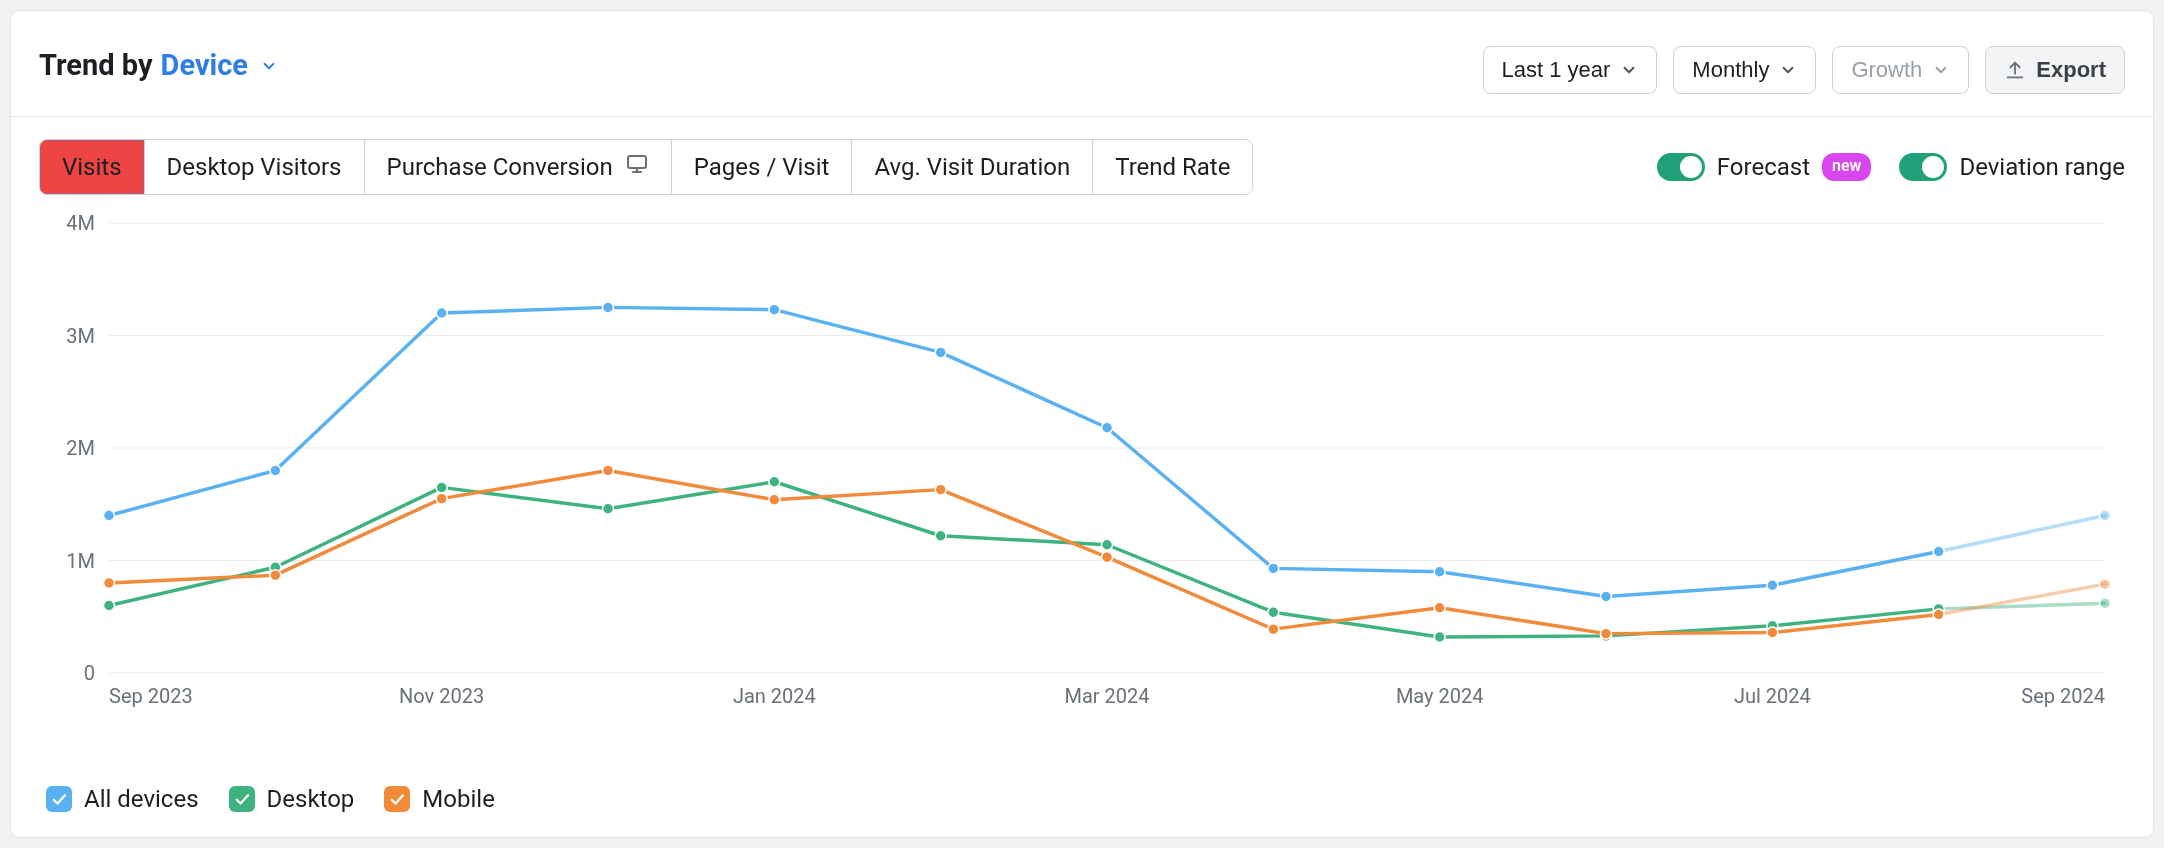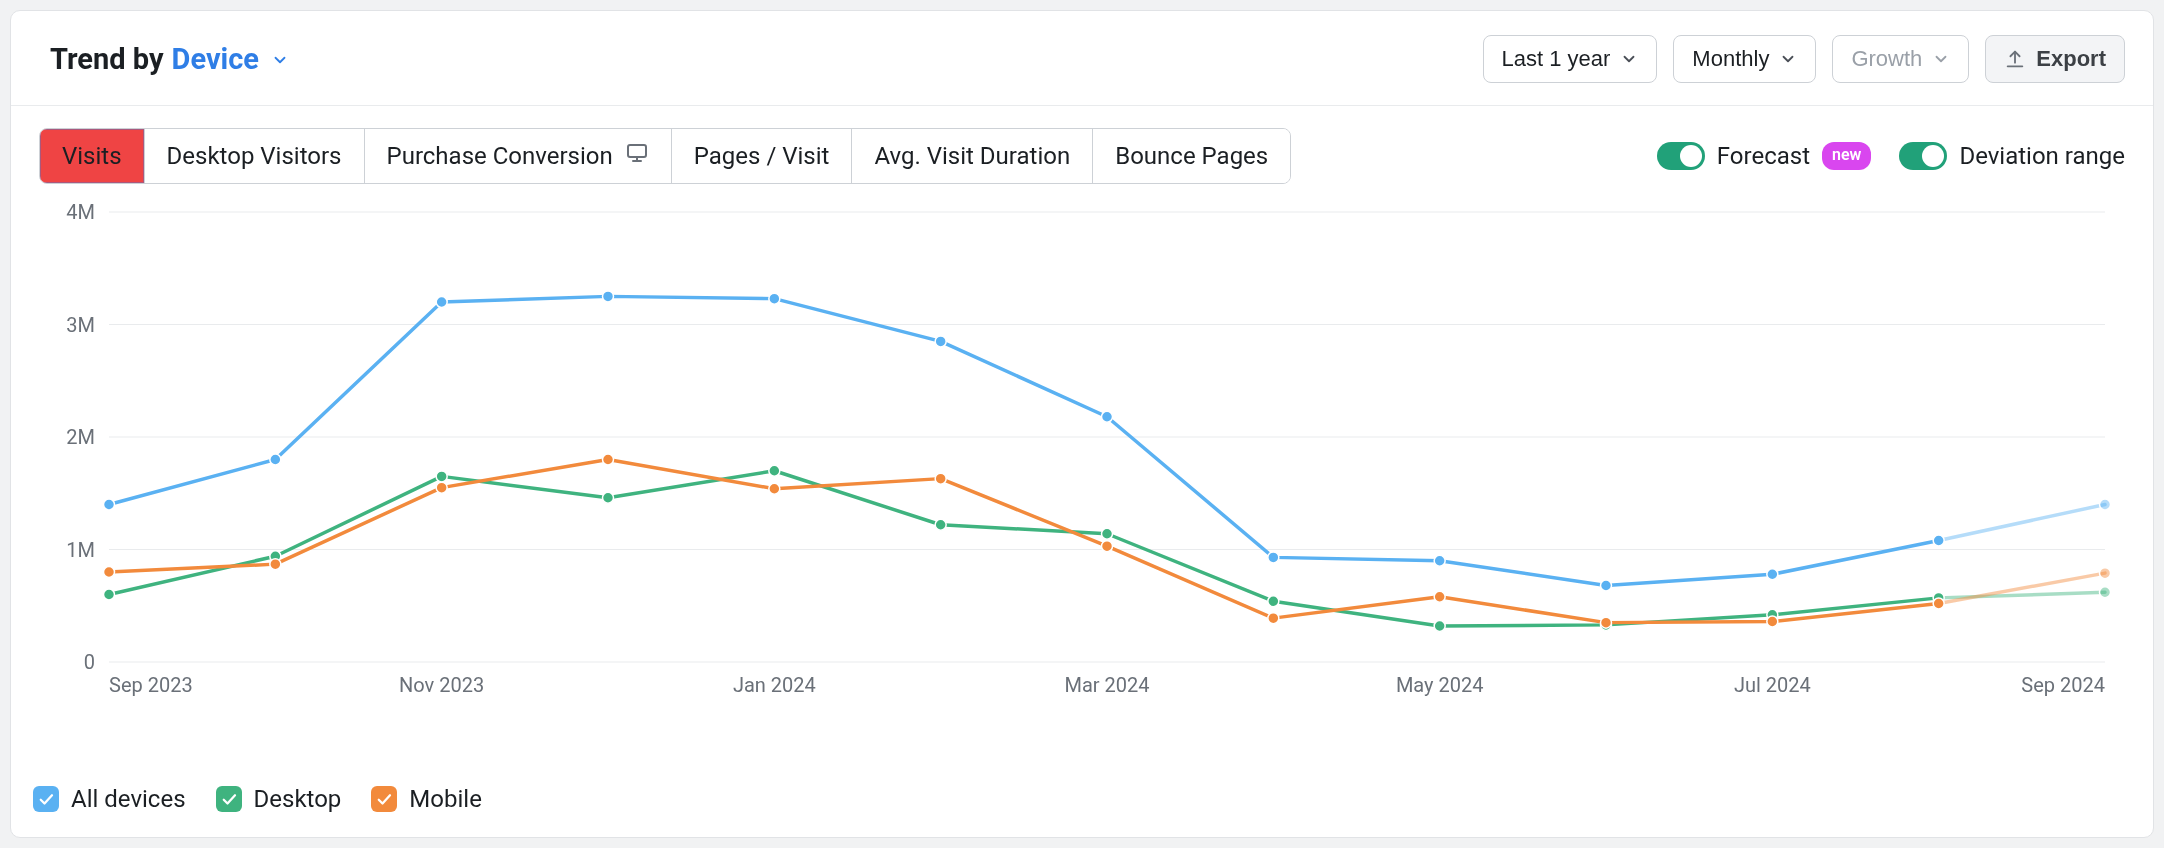--- a/index.html
+++ b/index.html
@@ -15,28 +15,28 @@
     border-radius: 10px;
     width: 100%;
     height: 828px;
     display: flex;
     flex-direction: column;
   }
   .header {
     display: flex;
     align-items: center;
     justify-content: space-between;
-    padding: 24px 28px 22px 39px;
+    padding: 24px 28px 22px 28px;
     border-bottom: 1px solid #e9ebed;
   }
   .title { display: flex; align-items: baseline; gap: 8px; font-size: 29px; font-weight: 700; color: #1b1f23; }
   .title .dim-label { color: #2f7ee6; font-weight: 700; }
   .title .chev { margin-left: 4px; }
   .chev-icon svg { width: 18px; height: 18px; stroke: #2f7ee6; stroke-width: 2.4; fill: none; stroke-linecap: round; stroke-linejoin: round; display:block;}
-  .header-controls { display: flex; align-items: center; gap: 16px; }
+  .header-controls { display: flex; align-items: center; gap: 16px; margin-top: 11px; }
   .select-btn, .export-btn {
     display: inline-flex; align-items: center; gap: 10px;
     padding: 10px 18px; font-size: 22px; color: #1b1f23;
     background: #fff; border: 1px solid #cdd1d6; border-radius: 8px; cursor: pointer;
   }
   .select-btn.disabled { color: #9aa0a8; }
   .select-btn .chev-icon svg { stroke: #4a4f57; }
   .select-btn.disabled .chev-icon svg { stroke: #9aa0a8; }
   .export-btn { background: #f3f4f6; color: #3c4045; font-weight:600;}
   .export-btn svg { width: 22px; height: 22px; stroke: #6a7078; stroke-width: 2; fill:none; stroke-linecap:round; stroke-linejoin:round;}
@@ -52,21 +52,21 @@
   .tab:last-child { border-right: none; }
   .tab.active { background: #ef4444; color: #1b1f23; box-shadow: inset 0 0 0 1px rgba(47,126,230,0.35); }
   .tab .monitor-icon svg { width:24px; height:24px; stroke:#6a7078; stroke-width:2; fill:none; stroke-linecap:round; stroke-linejoin:round;}
   .toggles { display: flex; align-items: center; gap: 28px; }
   .toggle-item { display: flex; gap: 12px; font-size: 24px; color: #1b1f23;}
   .switch { width: 48px; height: 28px; background: #21a179; border-radius: 14px; position: relative; cursor: pointer;}
   .switch::after { content:""; position:absolute; top:3px; right:3px; width:22px; height:22px; background:#fff; border-radius:50%; }
   .badge-new { background:#d946ef; color:#fff; font-size:16px; font-weight:600; padding:3px 10px; border-radius:12px; }
   .chart-wrap { flex:1; padding: 18px 28px 0 28px; }
   #chart { width:100%; height: 520px; display:block; }
-  .legend { display:flex; align-items:center; gap:30px; padding: 18px 28px 24px 22px; font-size:24px; color:#1b1f23;}
+  .legend { display:flex; align-items:center; gap:30px; padding: 18px 28px 24px 35px; font-size:24px; color:#1b1f23;}
   .legend-item { display:flex; align-items:center; gap:12px; }
   .legend-swatch { width:26px; height:26px; border-radius:6px; display:flex; align-items:center; justify-content:center; }
   .legend-swatch svg { width:18px; height:18px; stroke:#fff; stroke-width:3; fill:none; stroke-linecap:round; stroke-linejoin:round;}
 </style>
 </head>
 <body>
 
 <div class="card">
 
   <div class="header">
@@ -131,21 +131,21 @@
               <line x1="12" y1="16" x2="12" y2="20"></line>
             </svg></span>
         </div>
         <div class="tab">
           <span>Pages / Visit</span>
         </div>
         <div class="tab">
           <span>Avg. Visit Duration</span>
         </div>
         <div class="tab">
-          <span>Bounce Pages</span>
+          <span>Trend Rate</span>
         </div>
       </div>
     <div class="toggles">
       <div class="toggle-item">
         <div class="switch"></div>
         <span>Forecast</span>
         <span class="badge-new">new</span>
       </div>
       <div class="toggle-item">
         <div class="switch"></div>

